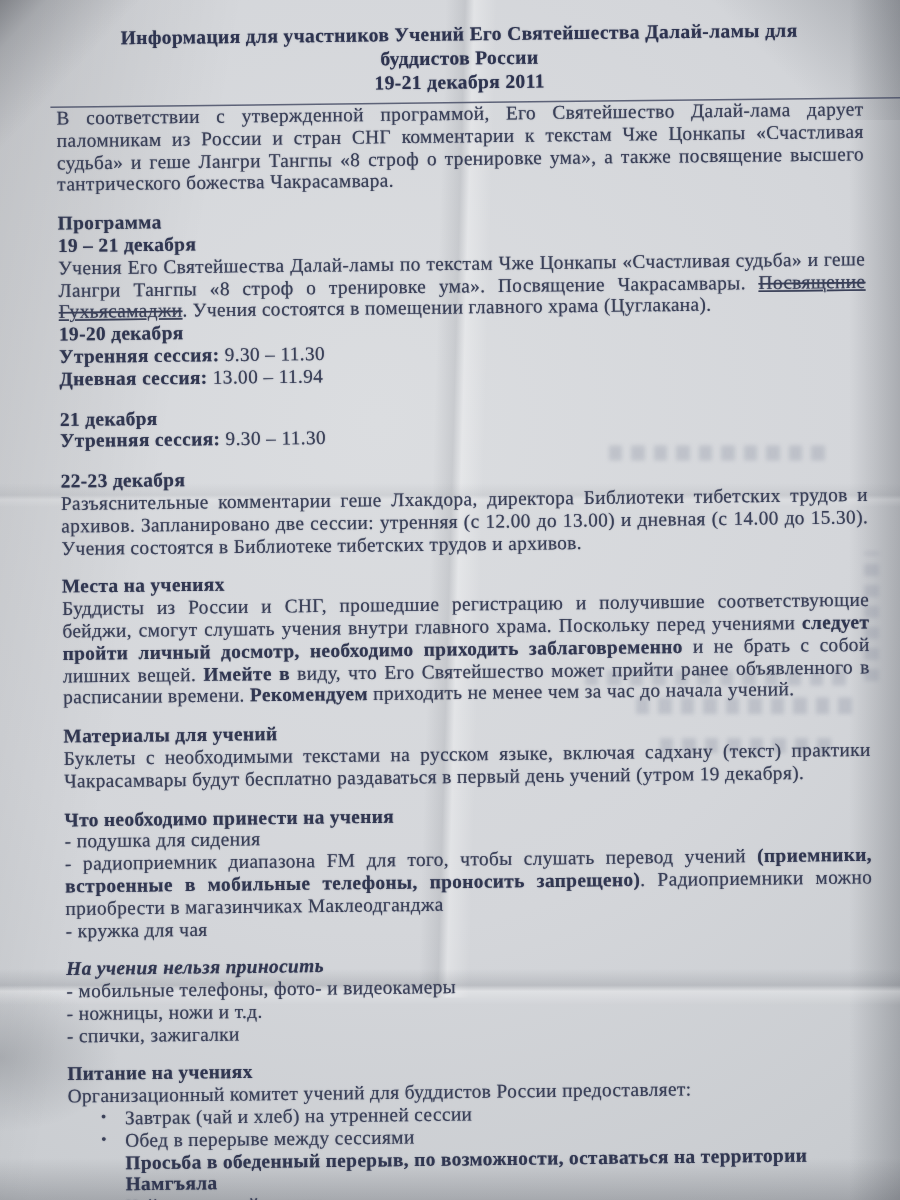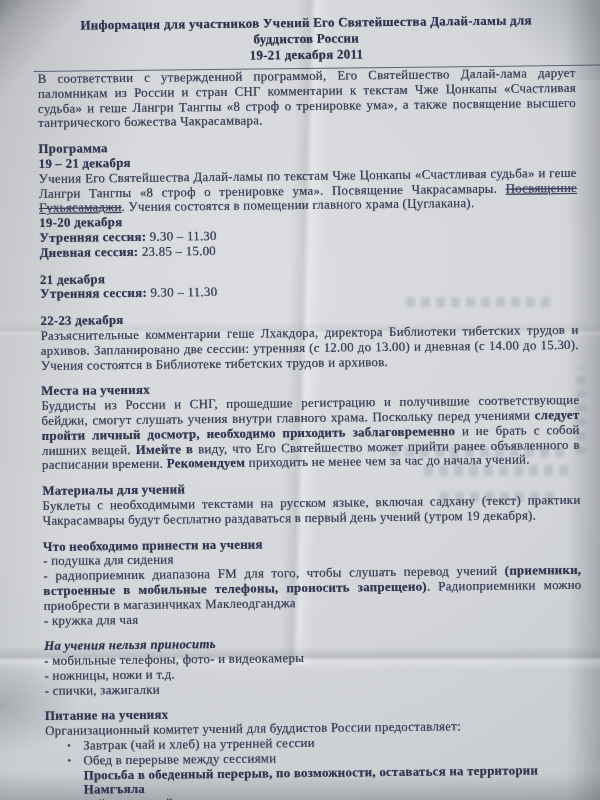--- a/index.html
+++ b/index.html
@@ -85,21 +85,21 @@
   <div class="title">19-21 декабря 2011</div>
   <div class="rule"></div>
   <p class="para intro"><span>В соответствии с утвержденной программой, Его Святейшество Далай-лама дарует паломникам из России и стран СНГ комментарии к текстам Чже Цонкапы «Счастливая судьба» и геше Лангри Тангпы «8 строф о тренировке ума», а также посвящение высшего тантрического божества Чакрасамвара.</span></p>
   <div>
       <div class="section">
         <div class="h">Программа</div>
         <div class="h">19 – 21 декабря</div>
         <p class="para"><span>Учения Его Святейшества Далай-ламы по текстам Чже Цонкапы «Счастливая судьба» и геше Лангри Тангпы «8 строф о тренировке ума». Посвящение Чакрасамвары. </span><span class="strike">Посвящение Гухьясамаджи</span><span>. Учения состоятся в помещении главного храма (Цуглакана).</span></p>
         <div class="h">19-20 декабря</div>
         <div class="kv"><span class="b">Утренняя сессия:</span><span> 9.30 – 11.30</span></div>
-        <div class="kv"><span class="b">Дневная сессия:</span><span> 23.85 – 15.00</span></div>
+        <div class="kv"><span class="b">Дневная сессия:</span><span> 13.00 – 11.94</span></div>
         <div class="gap"></div>
         <div class="h">21 декабря</div>
         <div class="kv"><span class="b">Утренняя сессия:</span><span> 9.30 – 11.30</span></div>
         <div class="gap"></div>
         <div class="h">22-23  декабря</div>
         <p class="para"><span>Разъяснительные комментарии геше Лхакдора, директора Библиотеки тибетских трудов и архивов. Запланировано две сессии: утренняя (с 12.00 до 13.00) и дневная (с 14.00 до 15.30). Учения состоятся в Библиотеке тибетских трудов и архивов.</span></p>
       </div>
       <div class="section">
         <div class="h">Места на учениях</div>
         <p class="para"><span>Буддисты из России и СНГ, прошедшие регистрацию и получившие соответствующие бейджи, смогут слушать учения внутри главного храма. Поскольку перед учениями </span><span class="b ">следует пройти личный досмотр, необходимо приходить заблаговременно</span><span> и не брать с собой лишних вещей. </span><span class="b ">Имейте в</span><span> виду, что Его Святейшество может прийти ранее объявленного в расписании времени. </span><span class="b ">Рекомендуем</span><span> приходить не менее чем за час до начала учений.</span></p>

